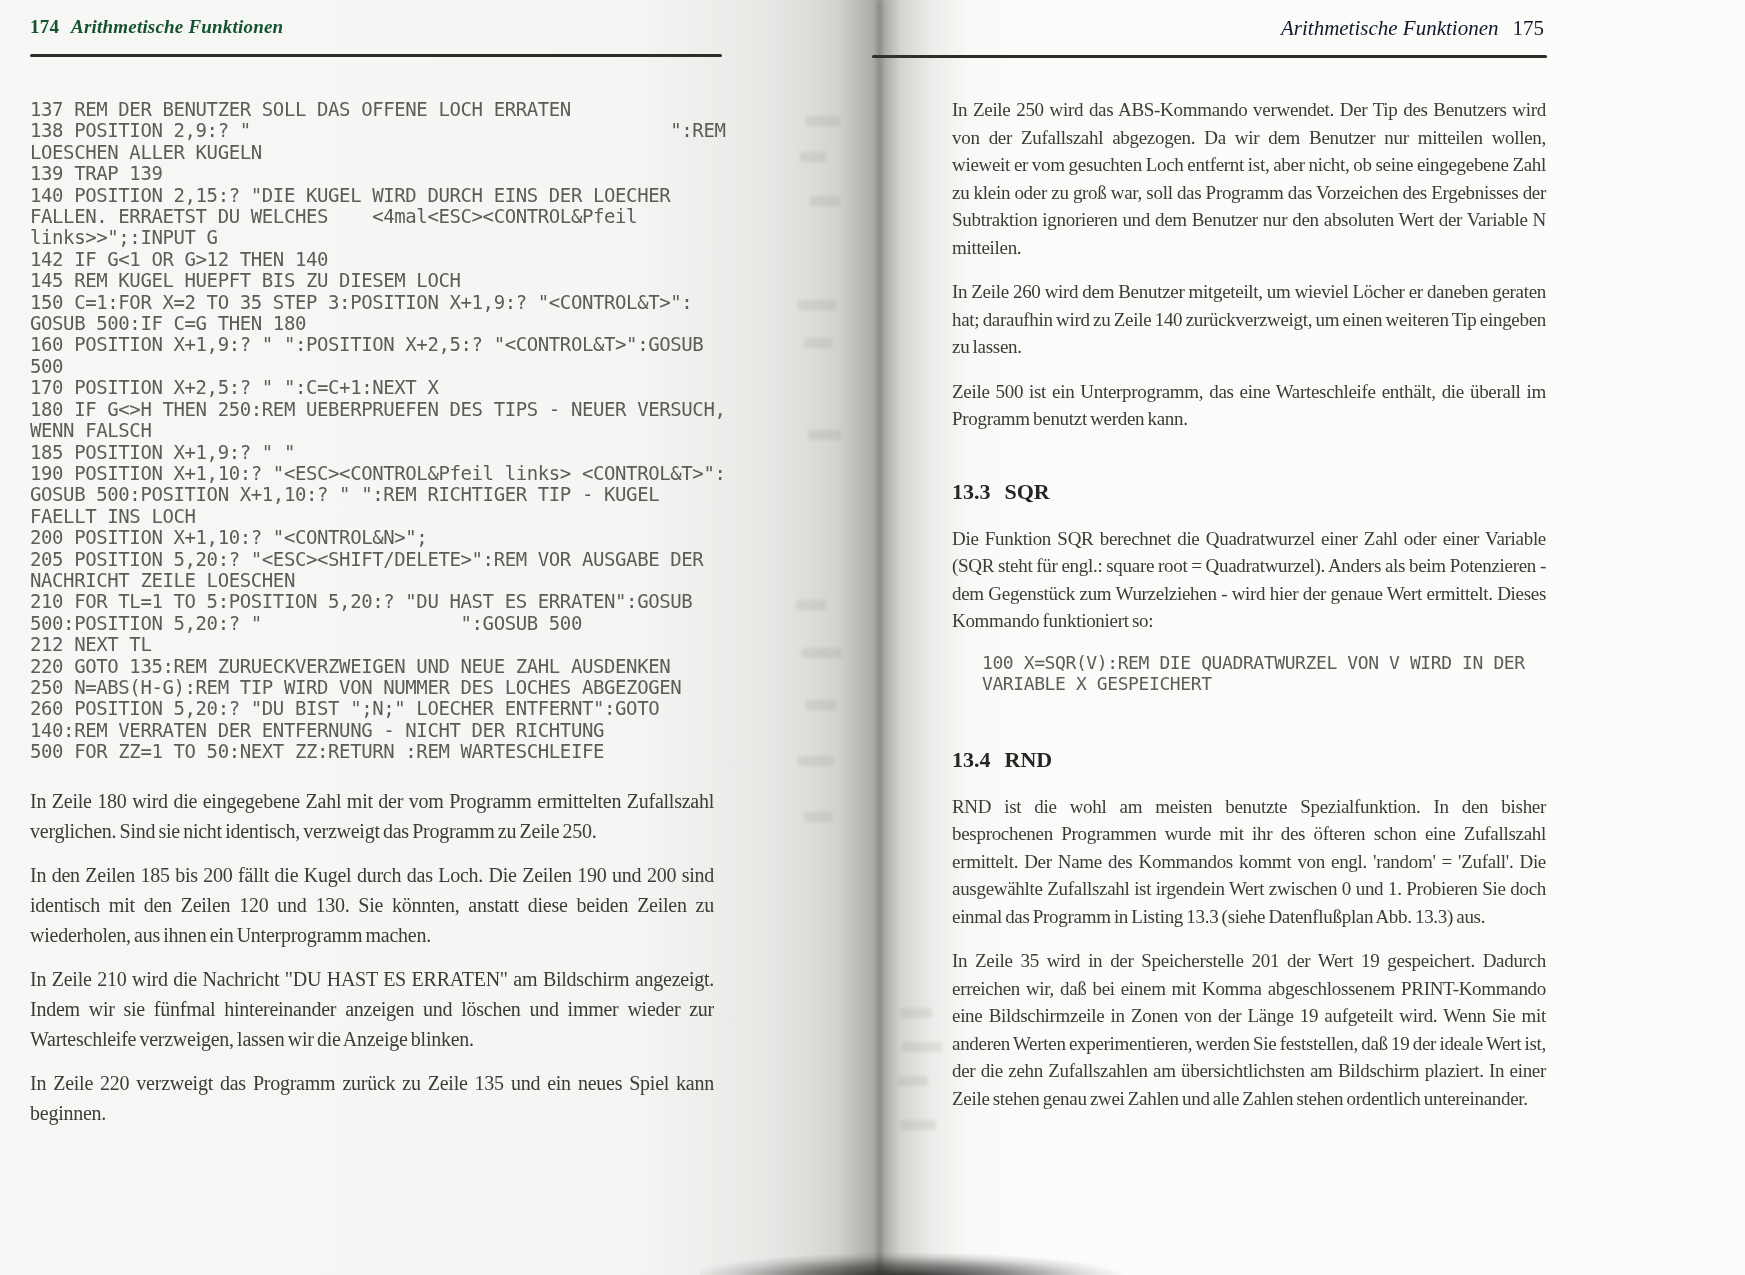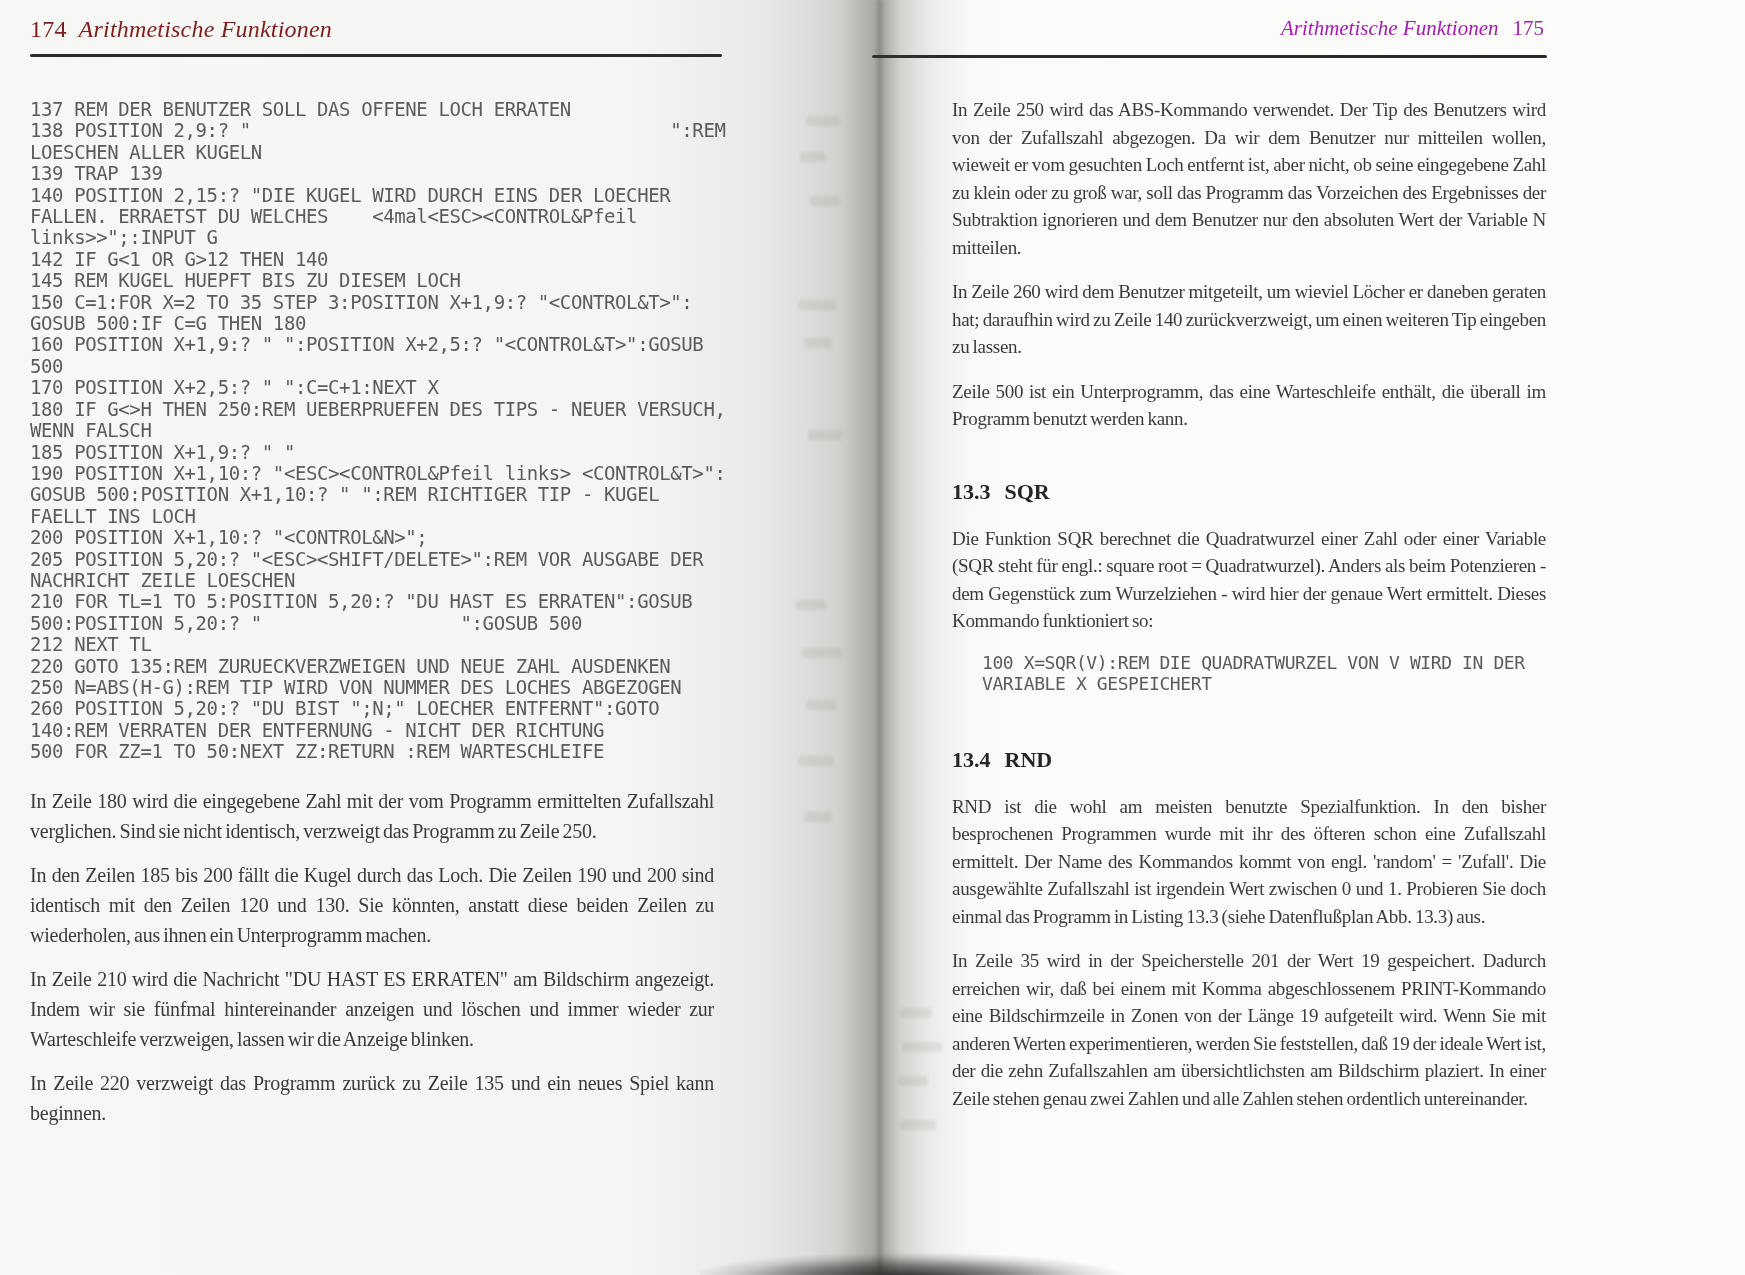--- a/index.html
+++ b/index.html
@@ -54,21 +54,21 @@
     height:10px;border-radius:3px;
     background:rgba(105,112,98,0.12);
     filter:blur(1.6px);
     pointer-events:none;
   }
 
   
   .page-left{position:absolute;left:30px;top:0;width:740px;height:1275px;}
   .running-head{
     position:absolute;top:16px;left:0;
-    font-size:24px;color:#7f1d1d;letter-spacing:0.2px;white-space:nowrap;
+    font-size:19px;color:#14532d;letter-spacing:0.2px;white-space:nowrap;font-weight:bold;
   }
   .running-head .num{font-style:normal;margin-right:12px;}
   .running-head .title{font-style:italic;}
   .rule-left{
     position:absolute;top:54px;left:0;width:692px;height:3px;
     background:#2c2c29;border-radius:2px;
   }
   .code{
     margin:0;
     font-family:"DejaVu Sans Mono", monospace;
@@ -83,21 +83,21 @@
     font-size:20px;line-height:30px;color:#3b3b38;
     text-align:justify;
     letter-spacing:-0.25px;word-spacing:-1.5px;
   }
   .body-left p{margin:0 0 14px 0;}
 
   
   .page-right{position:absolute;left:952px;top:0;width:594px;height:1275px;}
   .running-head-right{
     position:absolute;top:16px;right:2px;
-    font-size:21px;color:#a21caf;white-space:nowrap;
+    font-size:21px;color:#0f172a;white-space:nowrap;
   }
   .running-head-right .title{font-style:italic;margin-right:14px;}
   .running-head-right .num{font-style:normal;}
   .rule-right{
     position:absolute;top:55px;left:-80px;width:675px;height:3px;
     background:#2c2c29;border-radius:2px;
   }
   .flow-right{
     position:absolute;top:96px;left:0;width:594px;
     font-size:19px;line-height:27.5px;color:#3b3b38;

